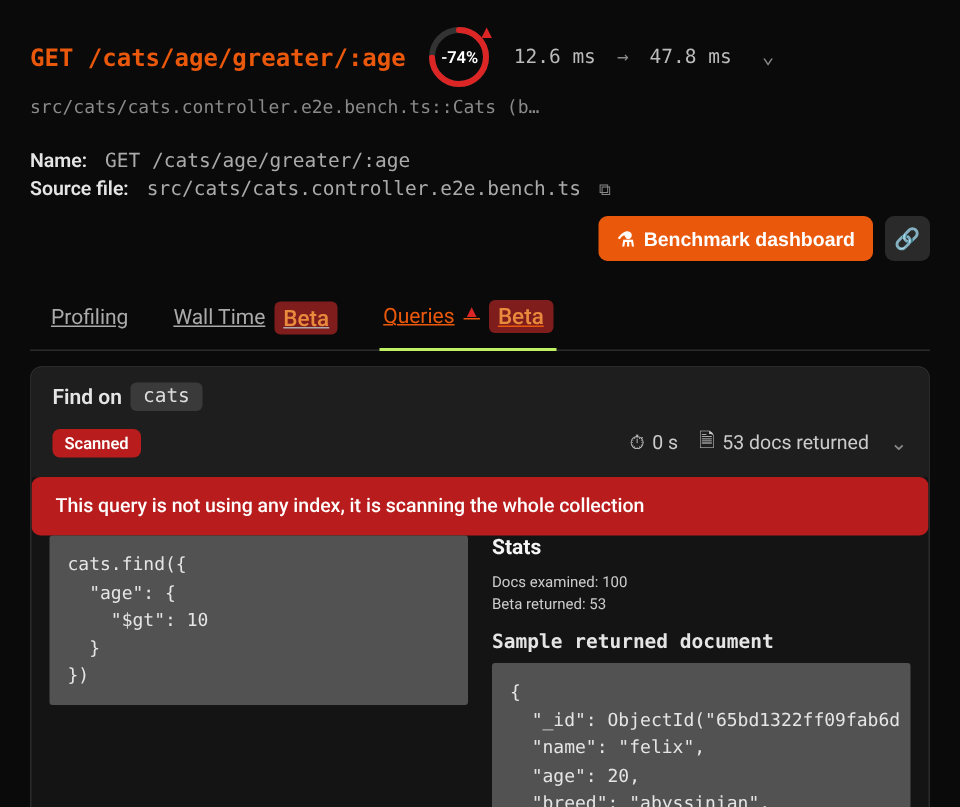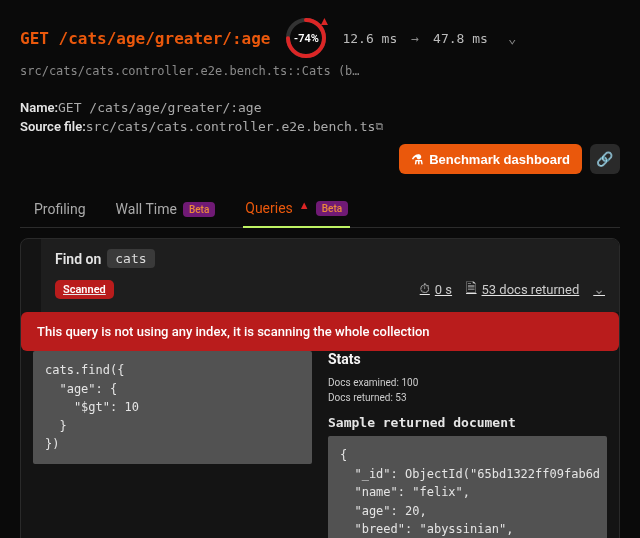--- a/index.html
+++ b/index.html
@@ -70,21 +70,21 @@
     margin-top: 4px;
     font-family: ui-monospace, Menlo, monospace;
     max-width: 340px;
     white-space: nowrap;
     overflow: hidden;
     text-overflow: ellipsis;
   }
   .meta-block { margin-top: 22px; font-size: 13px; }
   .meta-block .lbl { color: #e5e5e5; font-weight: 600; }
   .meta-block .val { color: #aaa; font-family: ui-monospace, Menlo, monospace; }
-  .meta-row { margin-bottom: 4px; display:flex; align-items:center; gap:0;}
+  .meta-row { margin-bottom: 4px; display:flex; align-items:center; gap:12px;}
   .ext-icon { color: #888; font-size: 11px; }
   .actions-row {
     display: flex;
     justify-content: flex-end;
     gap: 8px;
     margin-top: 10px;
   }
   .btn-primary {
     background: #ea580c;
     color: #fff;
@@ -116,49 +116,49 @@
     margin-top: 18px;
     border-bottom: 1px solid #2c2c2c;
     padding-left: 12px;
   }
   .tab {
     padding: 8px 2px 10px;
     color: #aaa;
     font-size: 14px;
     cursor: pointer;
     display: inline-flex;
-    align-items: flex-end;
+    align-items: center;
     gap: 6px;
     position: relative;
+    text-decoration: underline;
   }
   .tab.active {
     color: #ea580c;
     border-bottom: 2px solid #bef264;
     margin-bottom: -1px;
   }
   .pill-beta {
-    background: #701a75;
+    background: #7f1d1d;
     color: #ea8a3c;
-    font-size: 10px;
+    font-size: 15px;
     padding: 2px 6px;
     border-radius: 4px;
     font-weight: 500;
   }
   .tab-warn { color: #dc2626; font-size: 11px; position: relative; top:-4px;}
   .panel {
     background: #141414;
     border: 1px solid #2a2a2a;
     border-radius: 8px;
     margin-top: 10px;
     overflow: hidden;
   }
   .panel-head {
     background: #1e1e1e;
     padding: 10px 14px 12px;
-    margin-left: 20px;
   }
   .find-row {
     display: flex;
     align-items: center;
     gap: 6px;
     font-size: 14px;
     font-weight: 600;
     color: #e5e5e5;
   }
   .coll-chip {
@@ -168,21 +168,20 @@
     border-radius: 4px;
     font-family: ui-monospace, Menlo, monospace;
     font-weight: 500;
     font-size: 13px;
   }
   .stats-row {
     display: flex;
     align-items: center;
     justify-content: space-between;
     margin-top: 10px;
-    text-decoration: underline;
   }
   .badge-scanned {
     background: #b91c1c;
     color: #fff;
     font-size: 11px;
     font-weight: 600;
     padding: 3px 8px;
     border-radius: 5px;
   }
   .stats-right {
@@ -335,21 +334,21 @@
 })</div>
       </div>
       <div class="col">
         <h4>Stats</h4>
         <div class="stats-lines">
           <div>
             <span>Docs examined:</span>
             <span>100</span>
           </div>
           <div>
-            <span>Docs returned:</span>
+            <span>Beta returned:</span>
             <span>53</span>
           </div>
         </div>
         <div class="sample-title">Sample returned document</div>
         <div class="code-box">{
   "_id": ObjectId("65bd1322ff09fab6d
   "name": "felix",
   "age": 20,
   "breed": "abyssinian",
   "__v": 0

